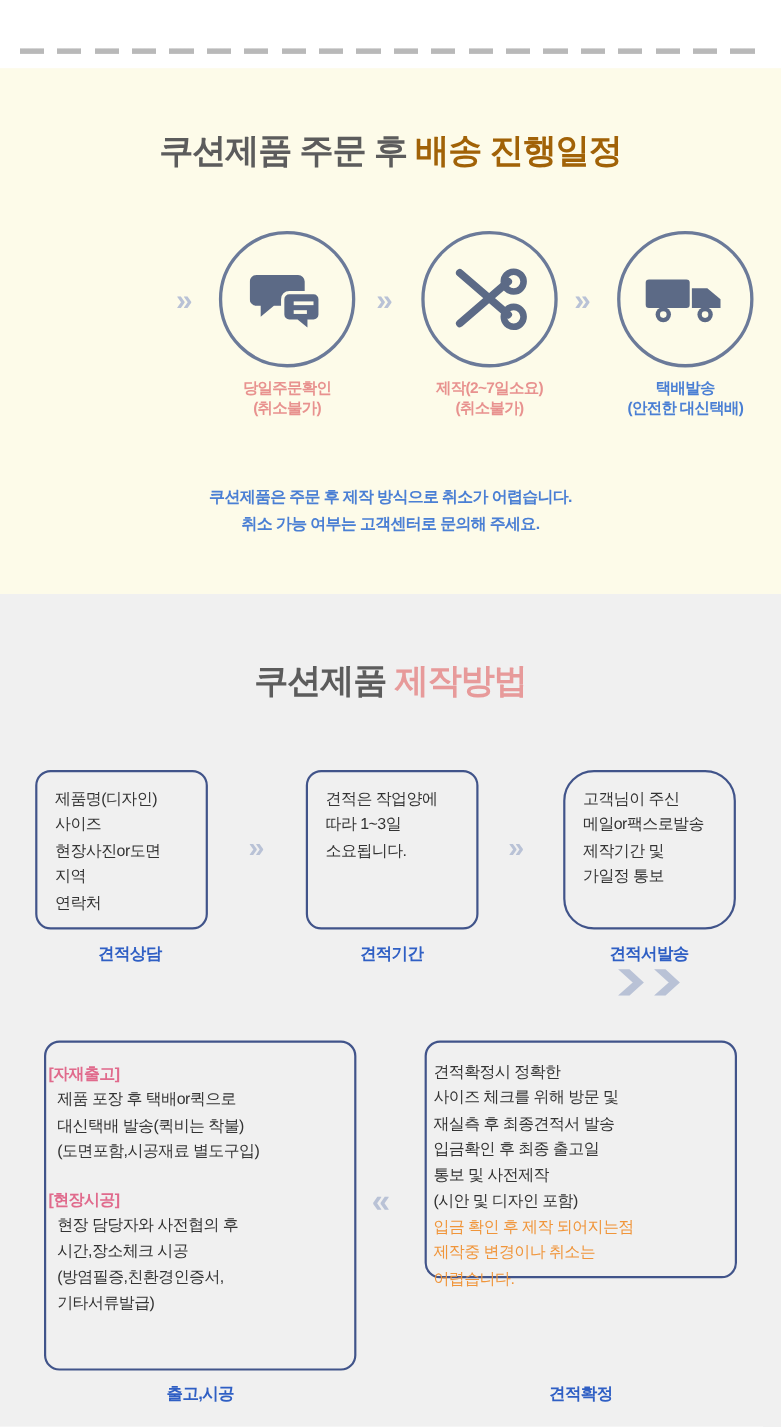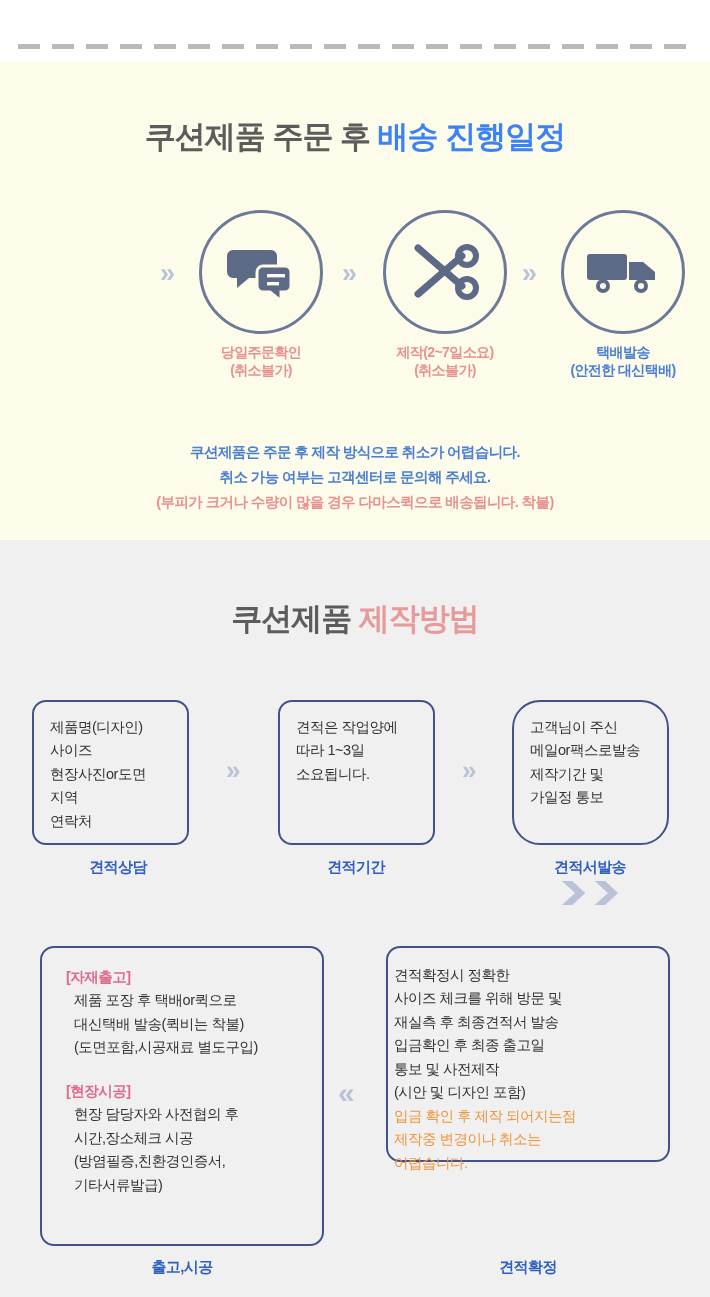--- a/index.html
+++ b/index.html
@@ -44,21 +44,21 @@
     top: 54px;
     left: 0;
     width: 710px;
     text-align: center;
     font-size: 31px;
     font-weight: bold;
     letter-spacing: -1px;
     color: #5c5c5c;
   }
   .ship-title .accent {
-    color: #3b82f6;
+    color: #a16207;
   }
 
   .circle-row {
     position: absolute;
     top: 148px;
     left: 0;
     width: 710px;
     height: 180px;
   }
   .circ-item {
@@ -168,21 +168,21 @@
 
   
   #b1 { top: 160px; left: 32px; width: 157px; height: 145px; }
   #b2 { top: 160px; left: 278px; width: 157px; height: 145px; }
   #b3 { top: 160px; left: 512px; width: 157px; height: 145px; border-radius: 28px; }
   #c1 { top: 318px; left: 18px; }
   #c2 { top: 318px; left: 256px; }
   #c3 { top: 318px; left: 490px; }
 
   
-  #b4 { top: 406px; left: 40px; width: 284px; height: 300px; padding: 18px 24px; }
+  #b4 { top: 406px; left: 40px; width: 284px; height: 300px; padding: 18px 2px; }
   #b5 { top: 406px; left: 386px; width: 284px; height: 216px; padding: 16px 6px; }
   #c4 { top: 718px; left: 82px; }
   #c5 { top: 718px; left: 428px; }
 
   .arrow-h {
     position: absolute;
     font-size: 26px;
     font-weight: bold;
     color: #b9c2d6;
     letter-spacing: -5px;
@@ -284,21 +284,20 @@
           <div>택배발송</div>
           <div>(안전한 대신택배)</div>
         </div>
       </div>
 
     </div>
 
     <div class="ship-notes">
       <div class="note-blue">쿠션제품은 주문 후 제작 방식으로 취소가 어렵습니다.</div>
       <div class="note-blue">취소 가능 여부는 고객센터로 문의해 주세요.</div>
-      <div class="note-pink">(부피가 크거나 수량이 많을 경우 다마스퀵으로 배송됩니다. 착불)</div>
     </div>
   </div>
 
   <div class="sec-make">
 
     <div class="make-title">
       <span>쿠션제품 </span><span class="accent">제작방법</span>
     </div>
 
     <div class="box" id="b1">

